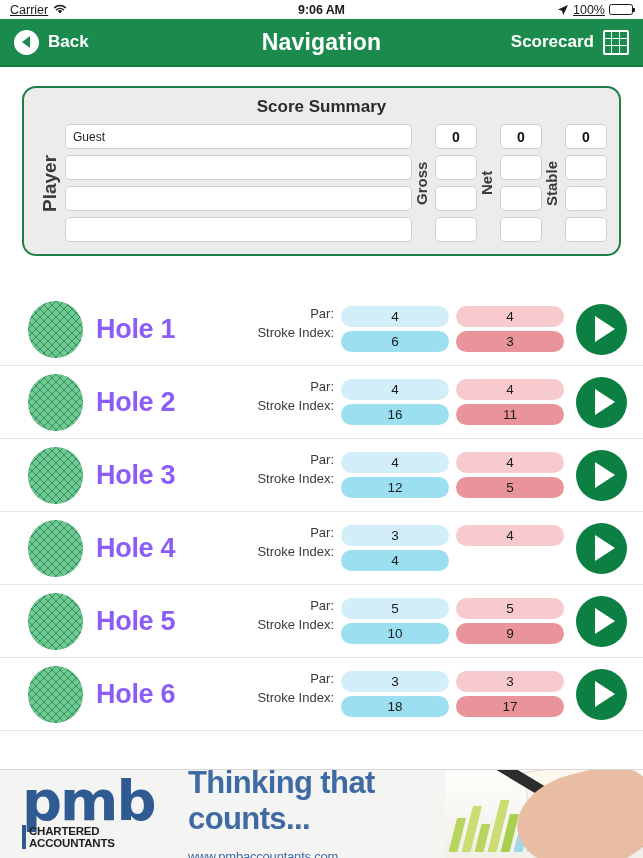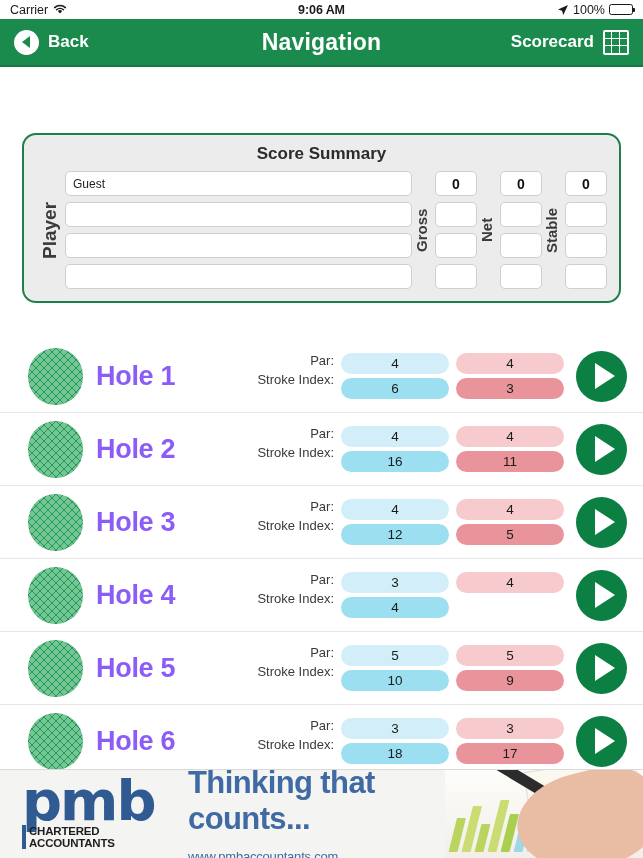--- a/index.html
+++ b/index.html
@@ -19,20 +19,21 @@
   .statusbar {
     height: 19px;
     background: #ffffff;
     display: flex;
     align-items: center;
     padding: 0 10px;
     font-size: 12.5px;
     color: #1a1a1a;
     box-sizing: border-box;
     position: relative;
+    text-decoration: underline;
   }
   .sb-left { display: flex; align-items: center; gap: 5px; }
   .sb-center {
     position: absolute;
     left: 0; right: 0;
     text-align: center;
     font-size: 12.5px;
     font-weight: bold;
     letter-spacing: -0.1px;
   }
@@ -133,21 +134,21 @@
   }
   .grid-icon span {
     border-right: 1.5px solid #ffffff;
     border-bottom: 1.5px solid #ffffff;
     box-sizing: border-box;
   }
   .grid-icon span:nth-child(3n) { border-right: none; }
   .grid-icon span:nth-child(n+7) { border-bottom: none; }
 
   
-  .summary-wrap { padding: 19px 22px 0 22px; margin-top: 47px; }
+  .summary-wrap { padding: 19px 22px 0 22px; }
   .summary-card {
     border: 2.5px solid #1e8049;
     border-radius: 14px;
     background: #ececec;
     padding: 9px 12px 12px 12px;
     box-sizing: border-box;
   }
   .summary-title {
     text-align: center;
     font-size: 17px;

